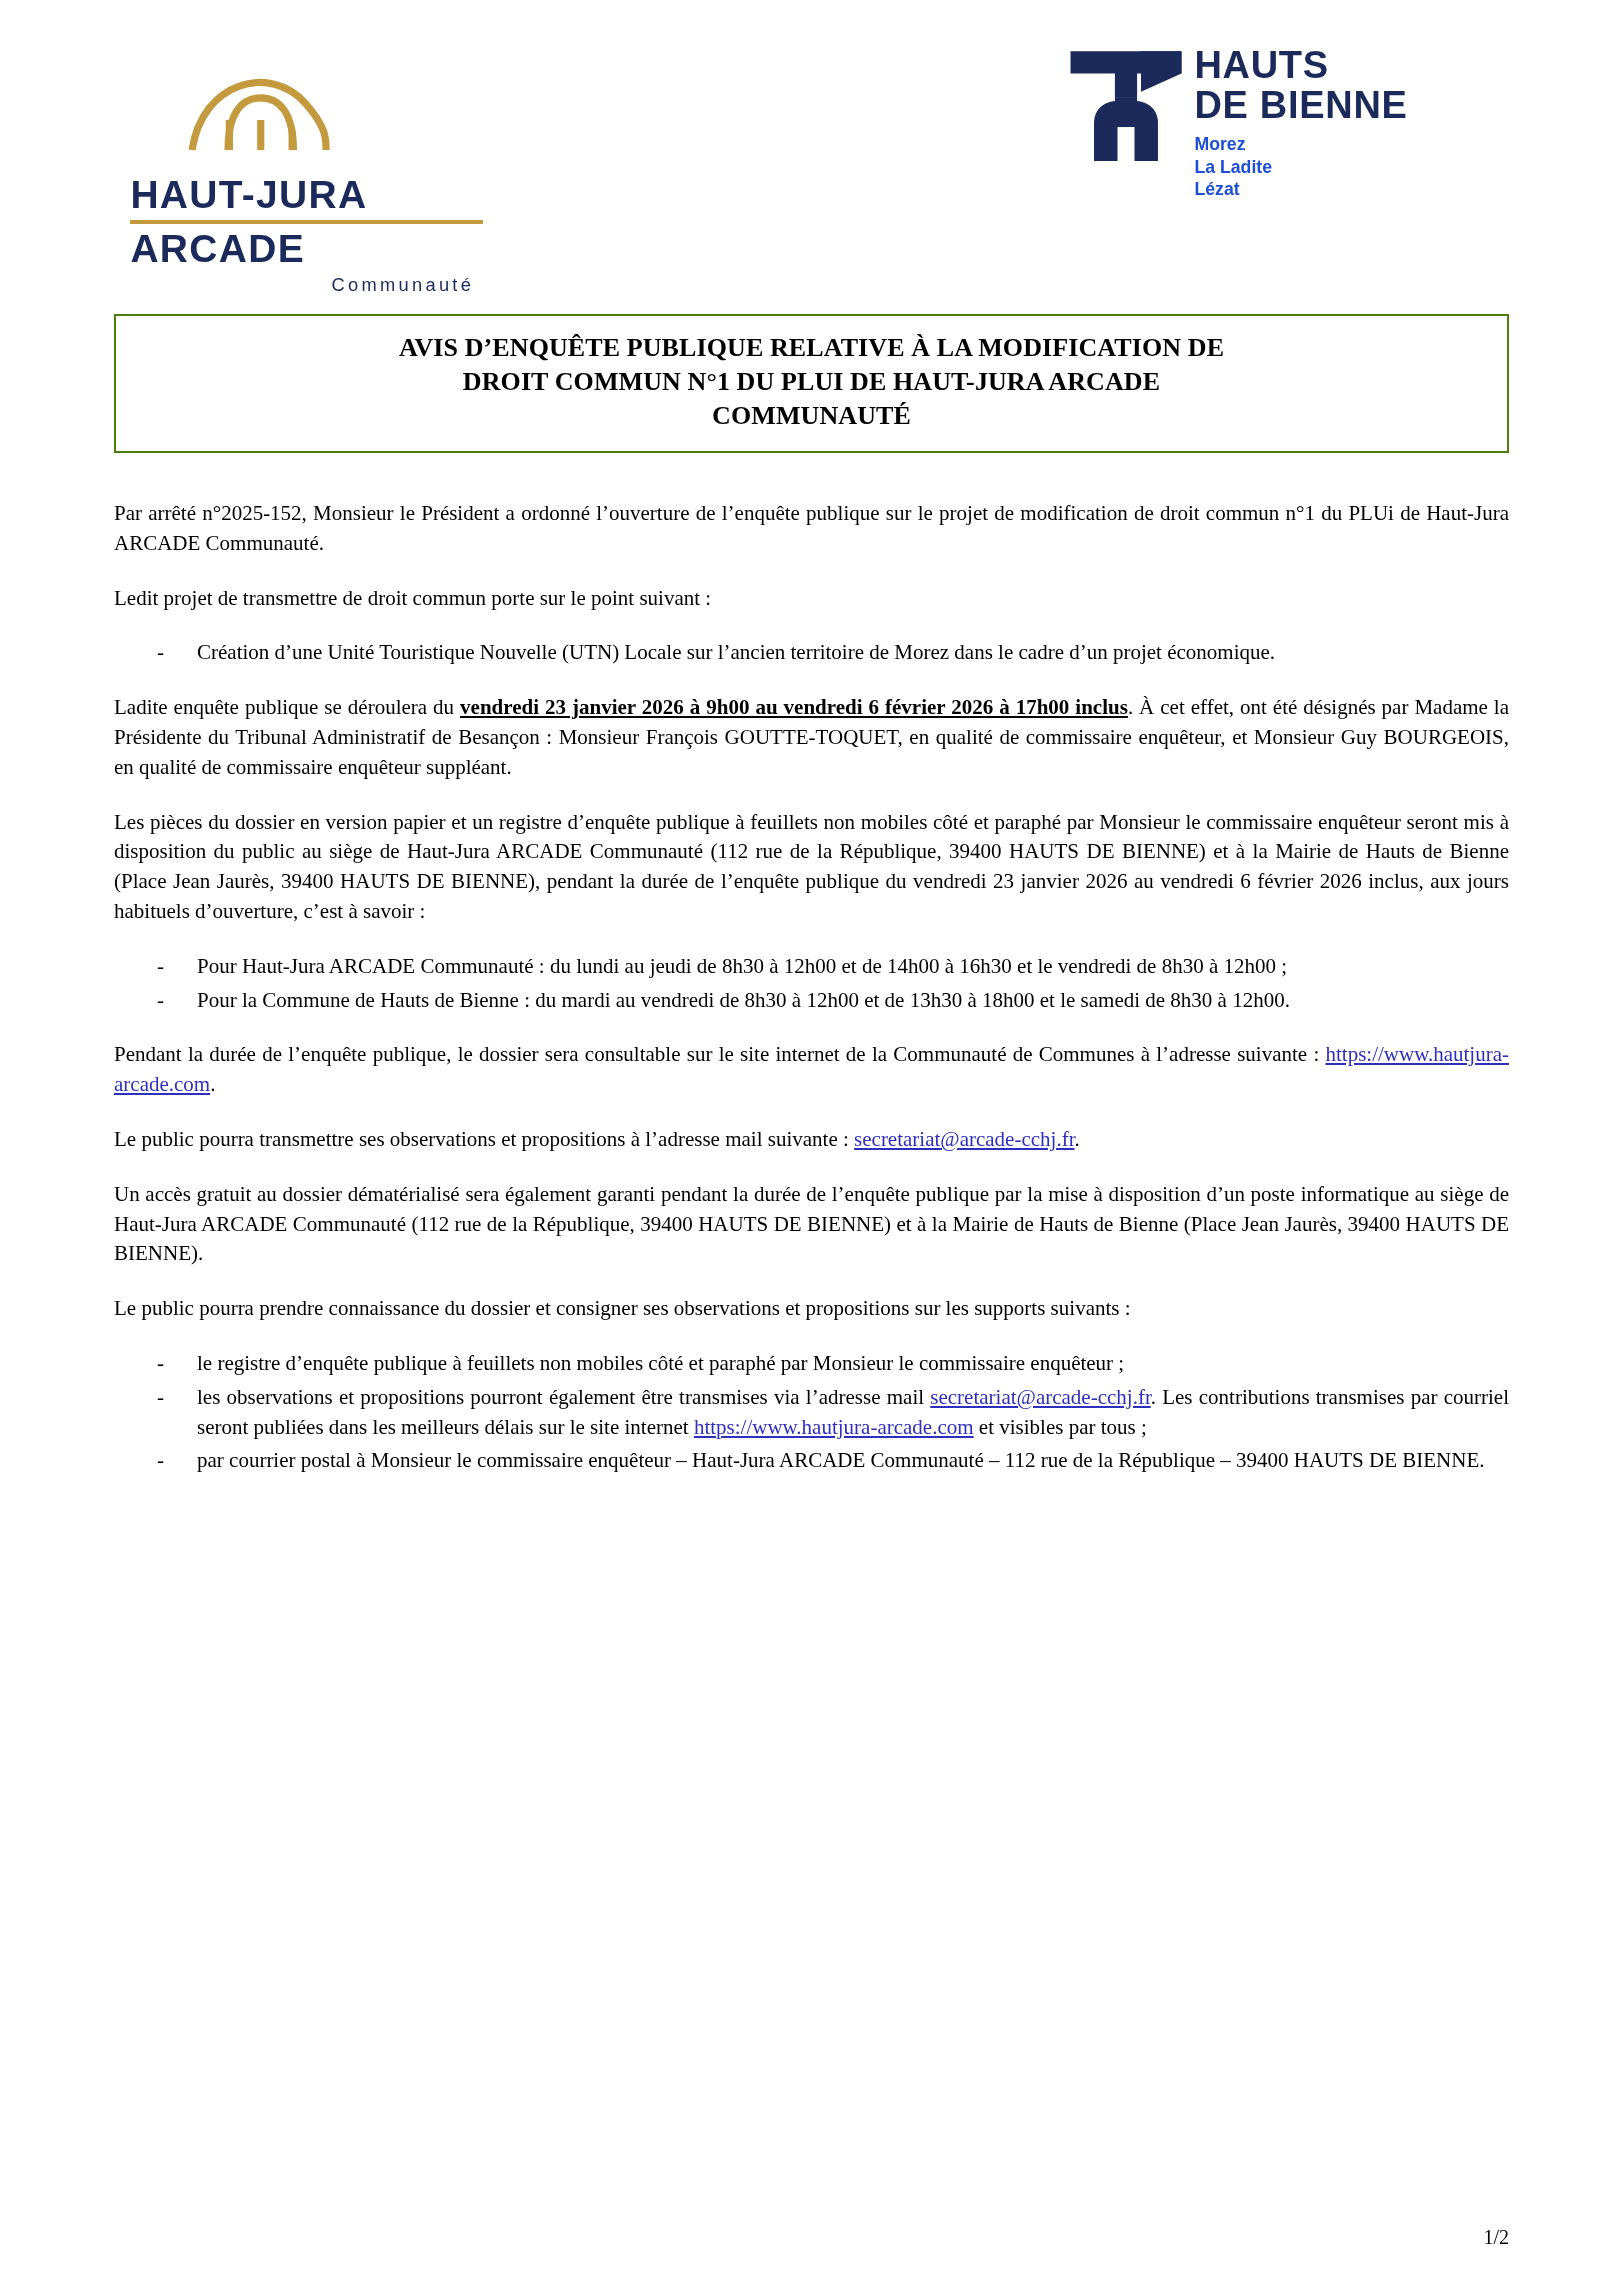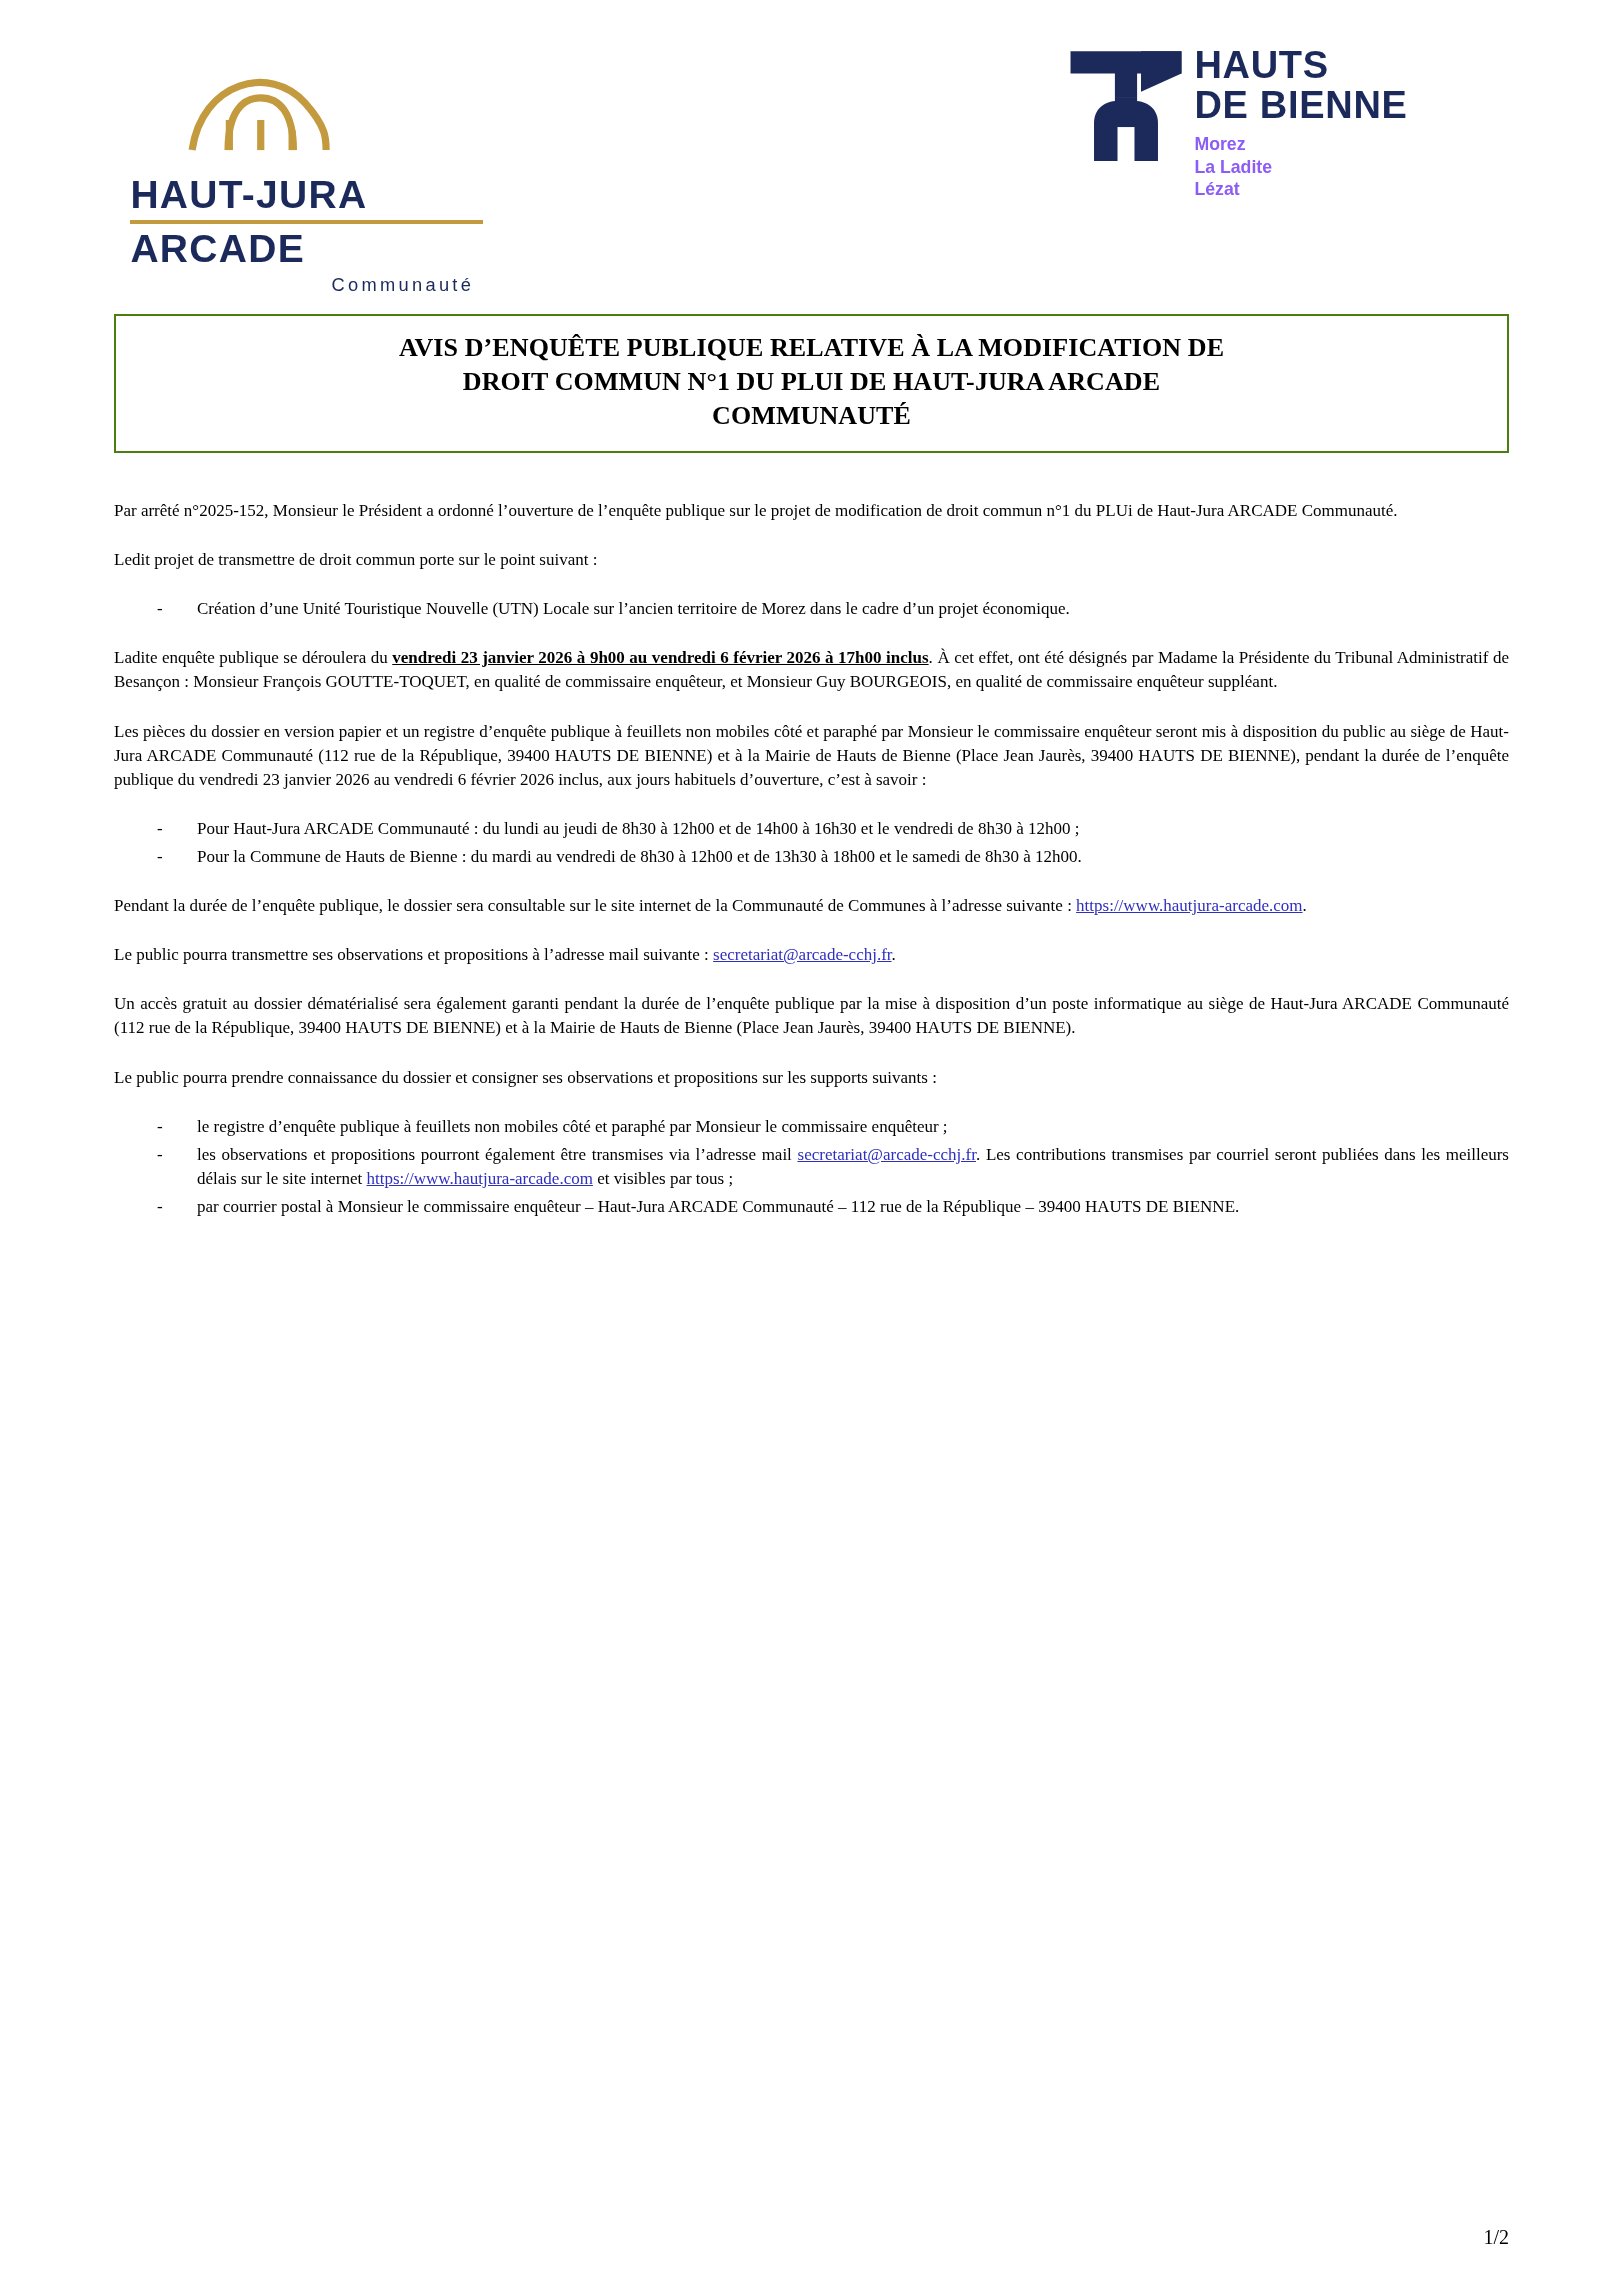--- a/index.html
+++ b/index.html
@@ -75,21 +75,21 @@
   }
   .hb-line1, .hb-line2 {
     font-size: 38px;
     font-weight: 700;
     letter-spacing: 0.7px;
     line-height: 1.04;
   }
   .hb-sub {
     font-size: 17.7px;
     font-weight: 700;
-    color: #8b5cf6;
+    color: #1d4ed8;
     line-height: 1.28;
     margin-top: 7.9px;
   }
 
   
   .title-box {
     border: 2px solid #4d7c0f;
     margin: 6.5px 0 0 0;
     padding: 15.7px 19.6px 18.3px 19.6px;
     text-align: center;
@@ -97,21 +97,21 @@
   .title-box .title-line {
     font-weight: 700;
     font-size: 26px;
     line-height: 1.30;
     letter-spacing: 0.1px;
   }
 
   
   .content {
     margin-top: 46px;
-    font-size: 17px;
+    font-size: 21px;
     line-height: 1.42;
   }
   p.para {
     margin: 0 0 25px 0;
     text-align: justify;
   }
   ul.dash-list {
     list-style: none;
     margin: 0 0 25px 0;
     padding: 0 0 0 39px;

